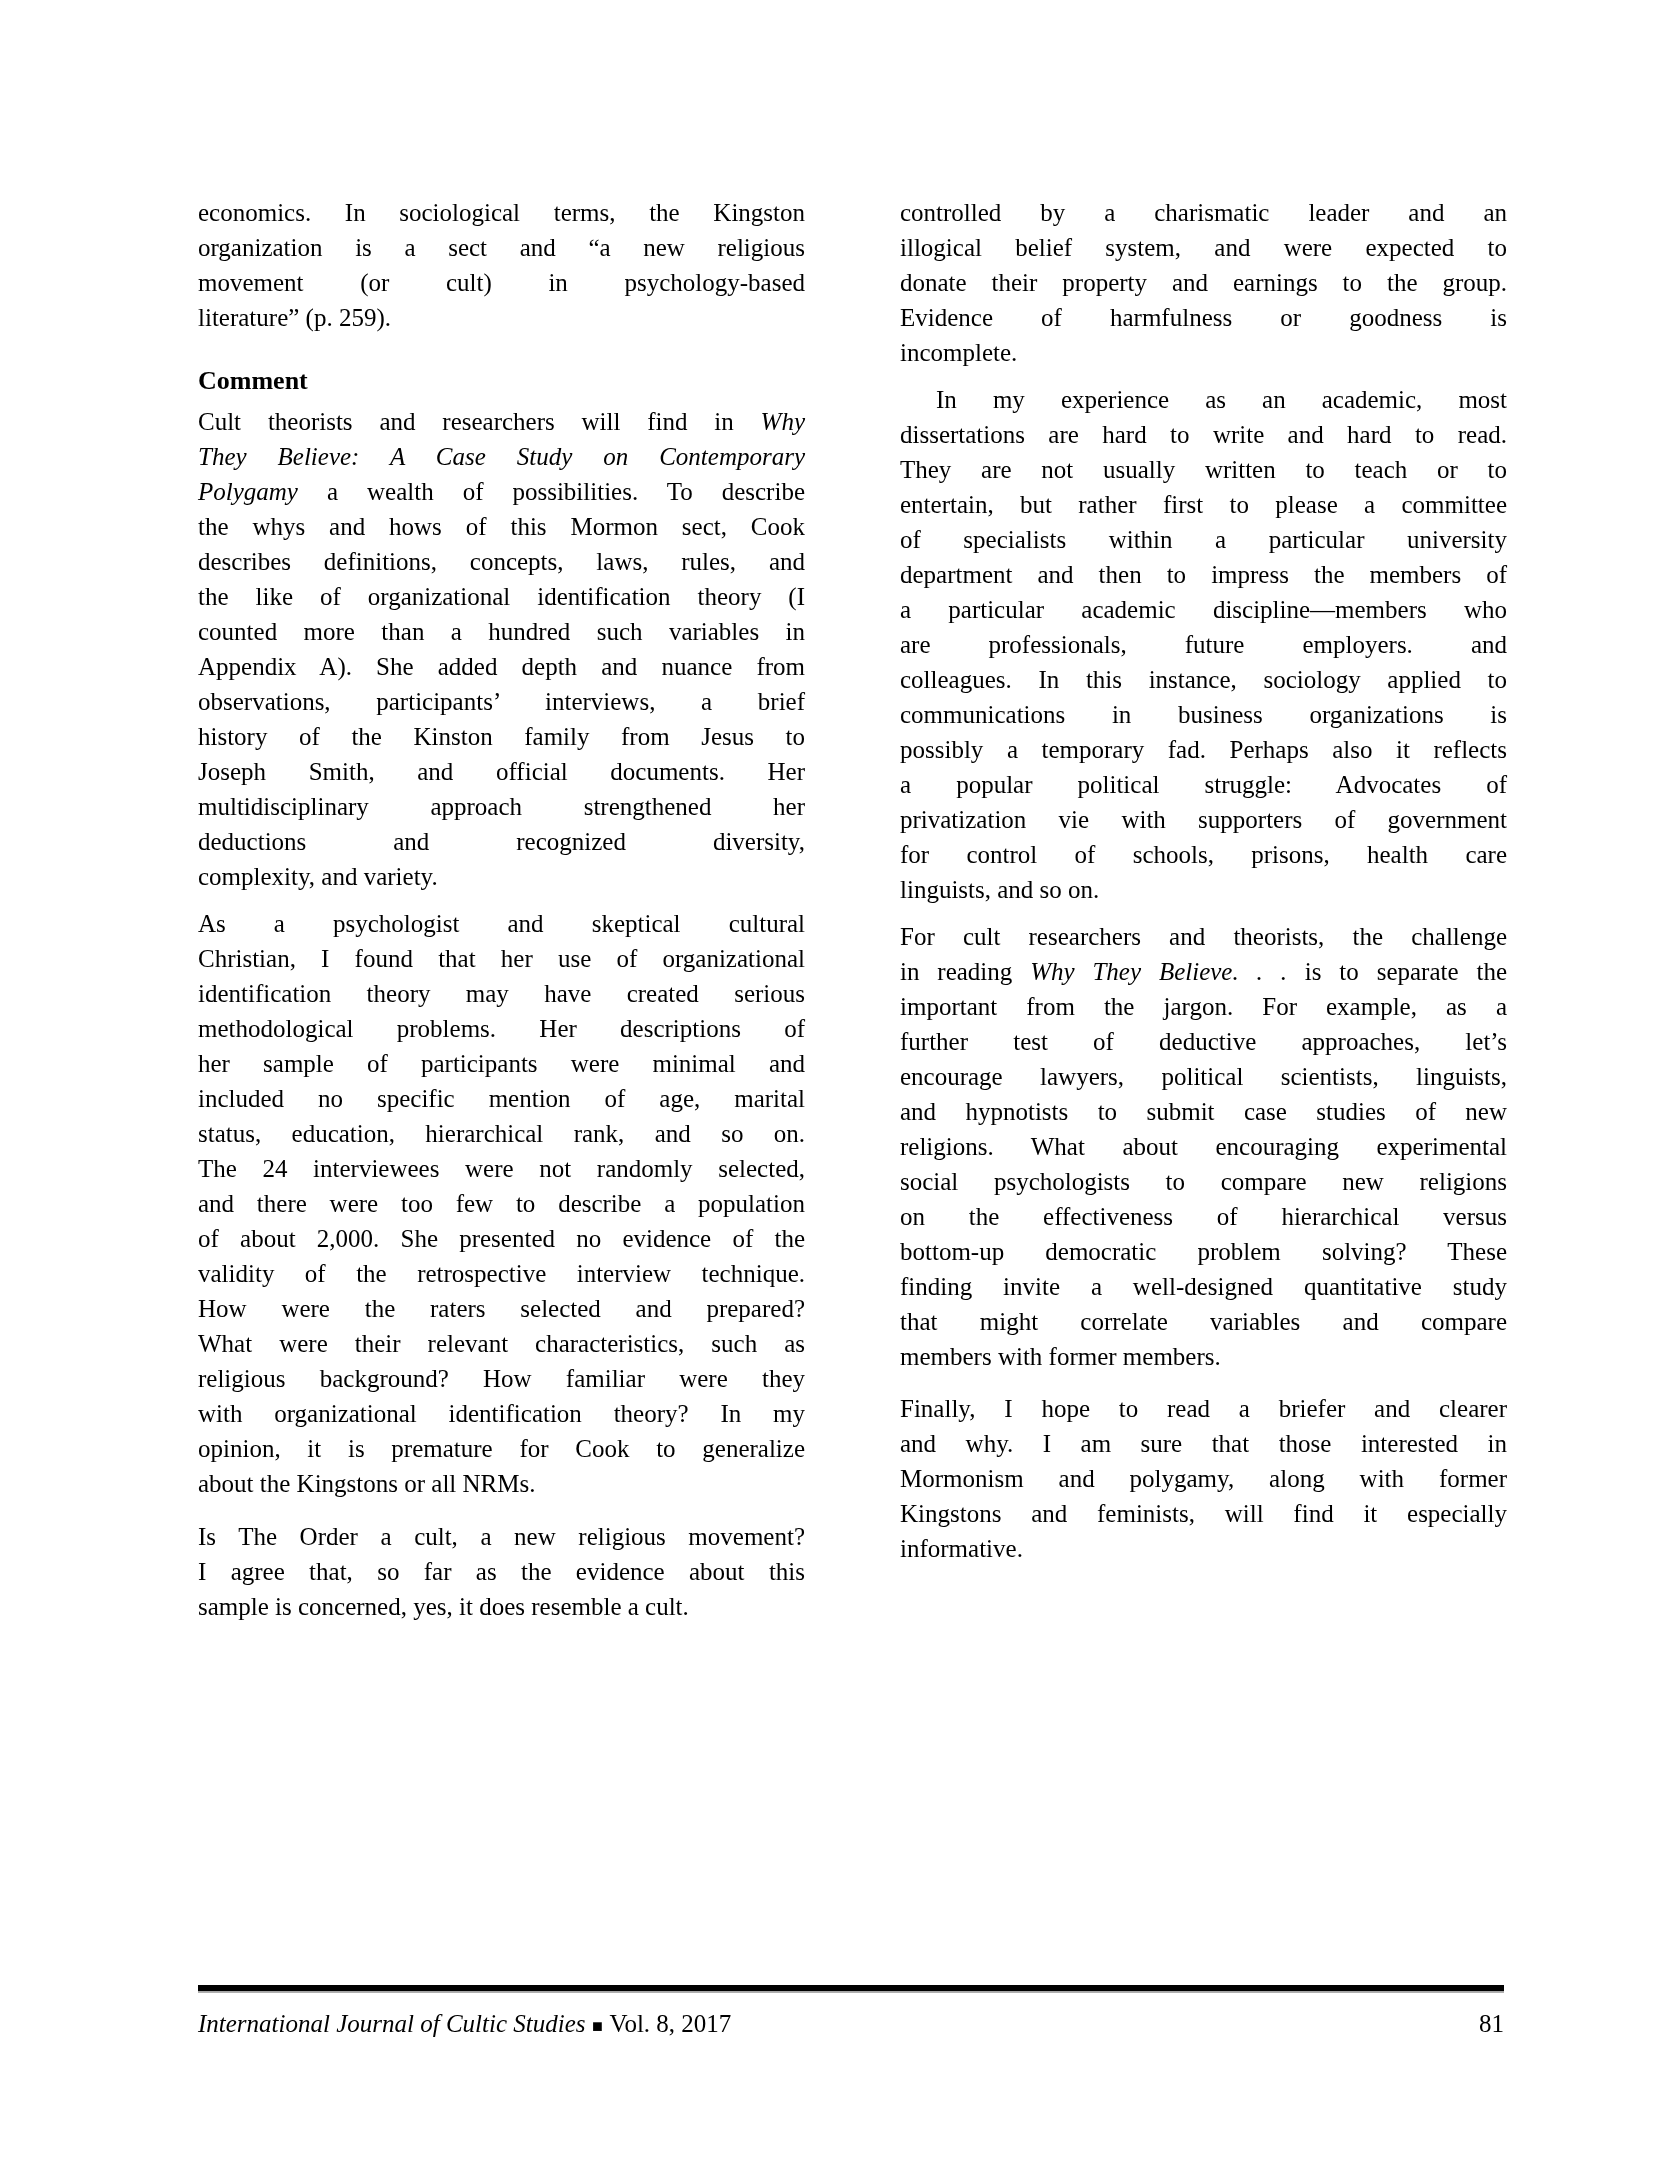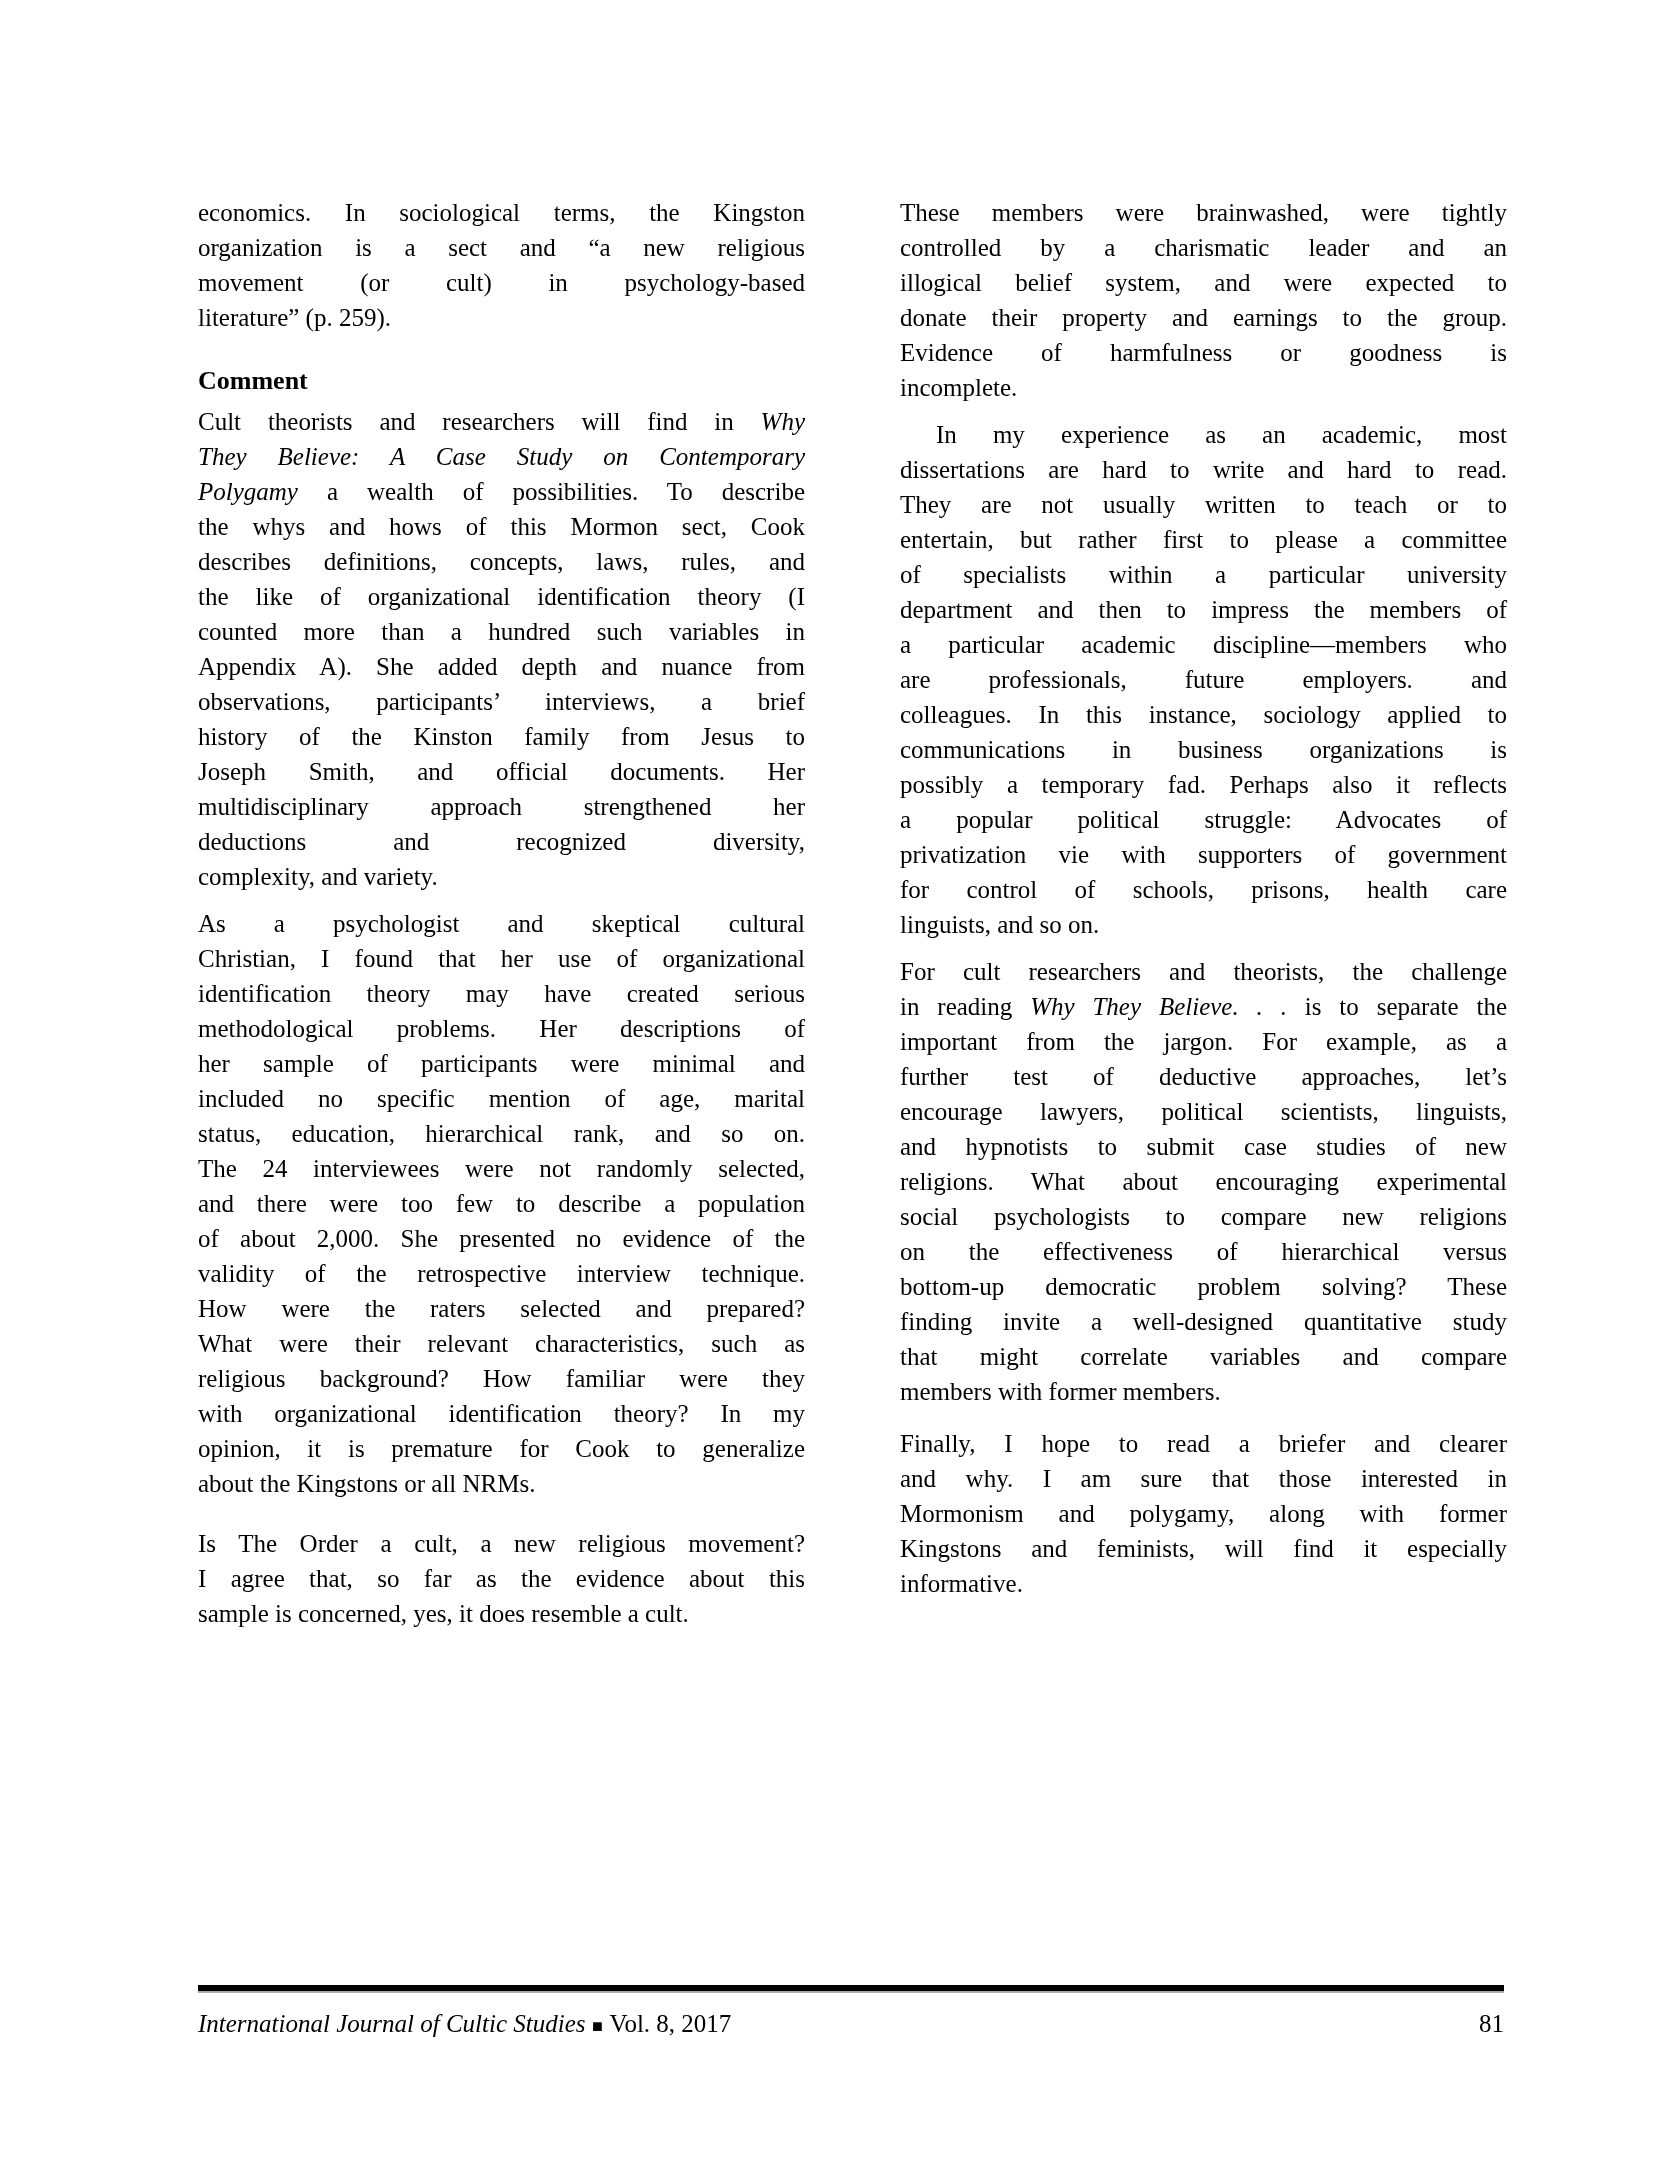--- a/index.html
+++ b/index.html
@@ -92,29 +92,28 @@
         <div class="line">and there were too few to describe a population</div>
         <div class="line">of about 2,000. She presented no evidence of the</div>
         <div class="line">validity of the retrospective interview technique.</div>
         <div class="line">How were the raters selected and prepared?</div>
         <div class="line">What were their relevant characteristics, such as</div>
         <div class="line">religious background? How familiar were they</div>
         <div class="line">with organizational identification theory? In my</div>
         <div class="line">opinion, it is premature for Cook to generalize</div>
         <div class="line lastline">about the Kingstons or all NRMs.</div>
       </div>
-      <div class="para" style="margin-top: 25px;">
+      <div class="para" style="margin-top: 18px;">
         <div class="line">Is The Order a cult, a new religious movement?</div>
         <div class="line">I agree that, so far as the evidence about this</div>
         <div class="line lastline">sample is concerned, yes, it does resemble a cult.</div>
       </div>
     </div>
   <div class="column right" id="col-right">
       <div class="para">
-        <div class="line">These members were brainwashed, were tightly</div>
         <div class="line">controlled by a charismatic leader and an</div>
         <div class="line">illogical belief system, and were expected to</div>
         <div class="line">donate their property and earnings to the group.</div>
         <div class="line">Evidence of harmfulness or goodness is</div>
         <div class="line lastline">incomplete.</div>
       </div>
       <div class="para" style="margin-top: 12.2px;">
         <div class="line">&nbsp;In my experience as an academic, most</div>
         <div class="line">dissertations are hard to write and hard to read.</div>
         <div class="line">They are not usually written to teach or to</div>

